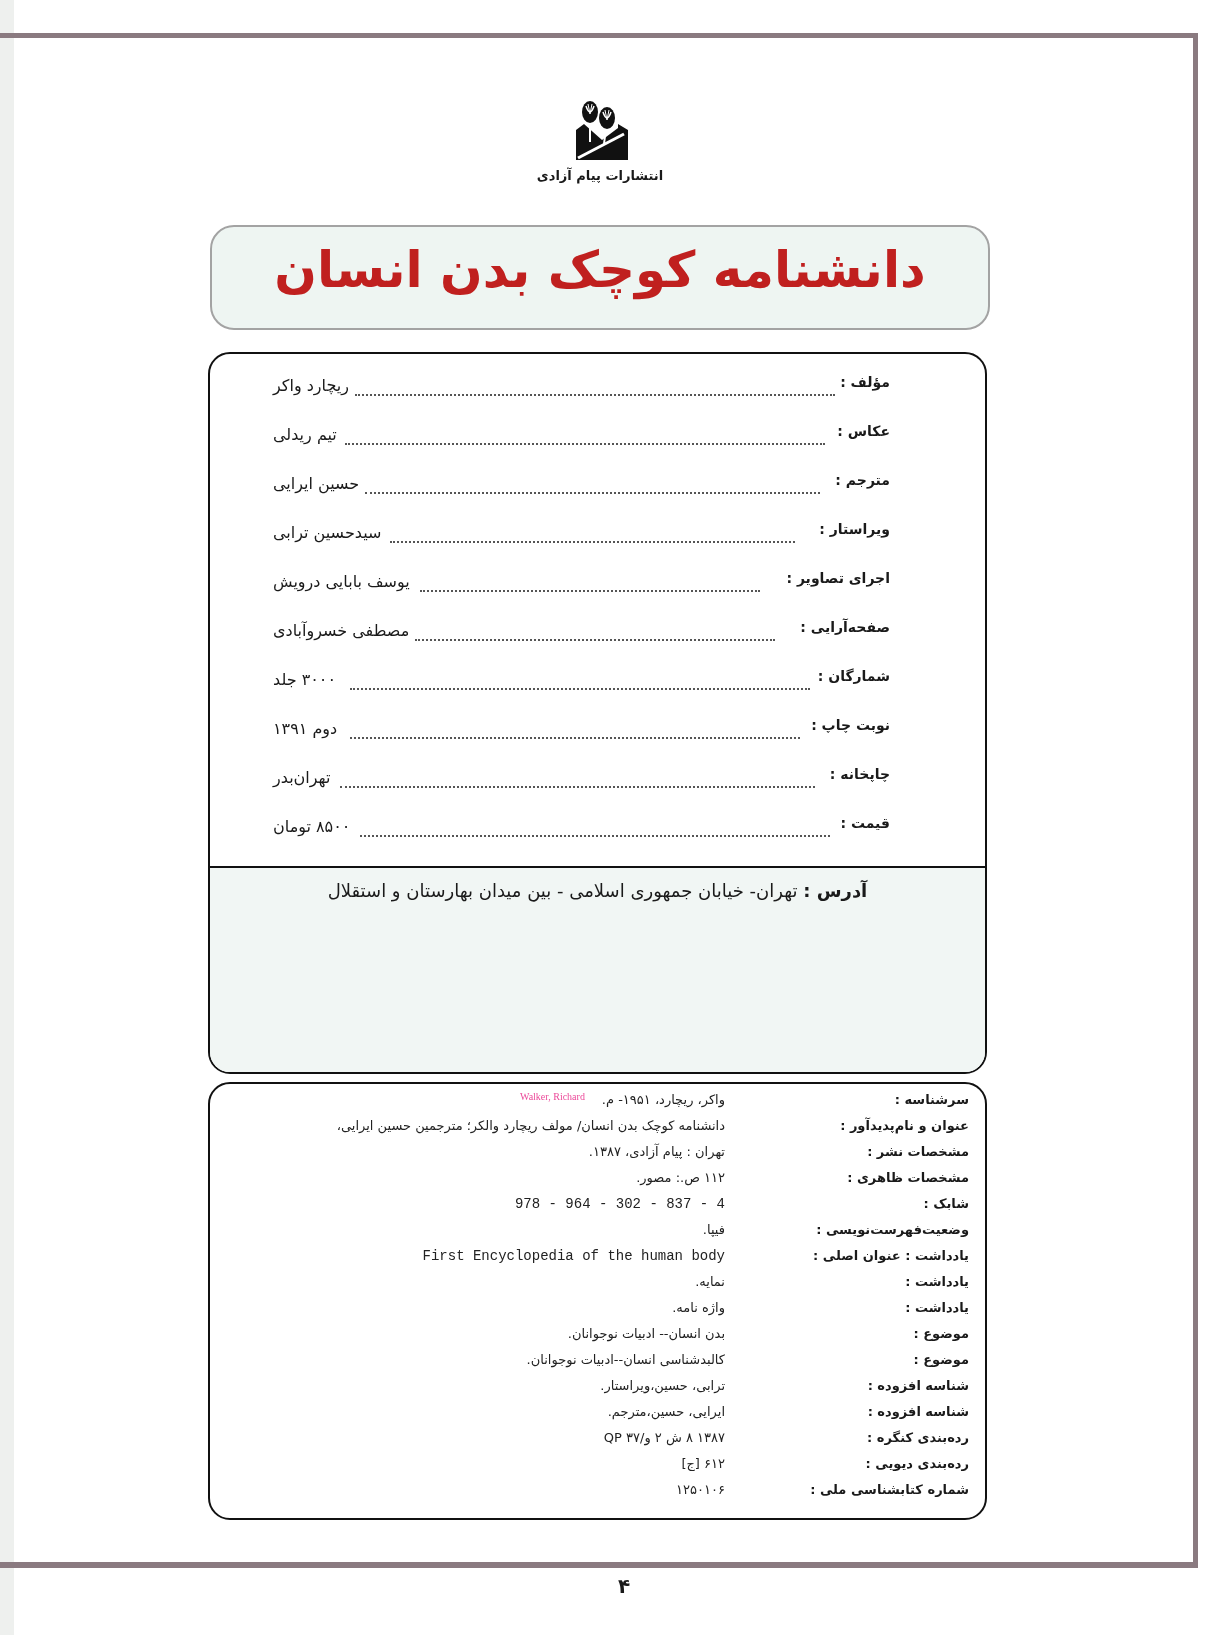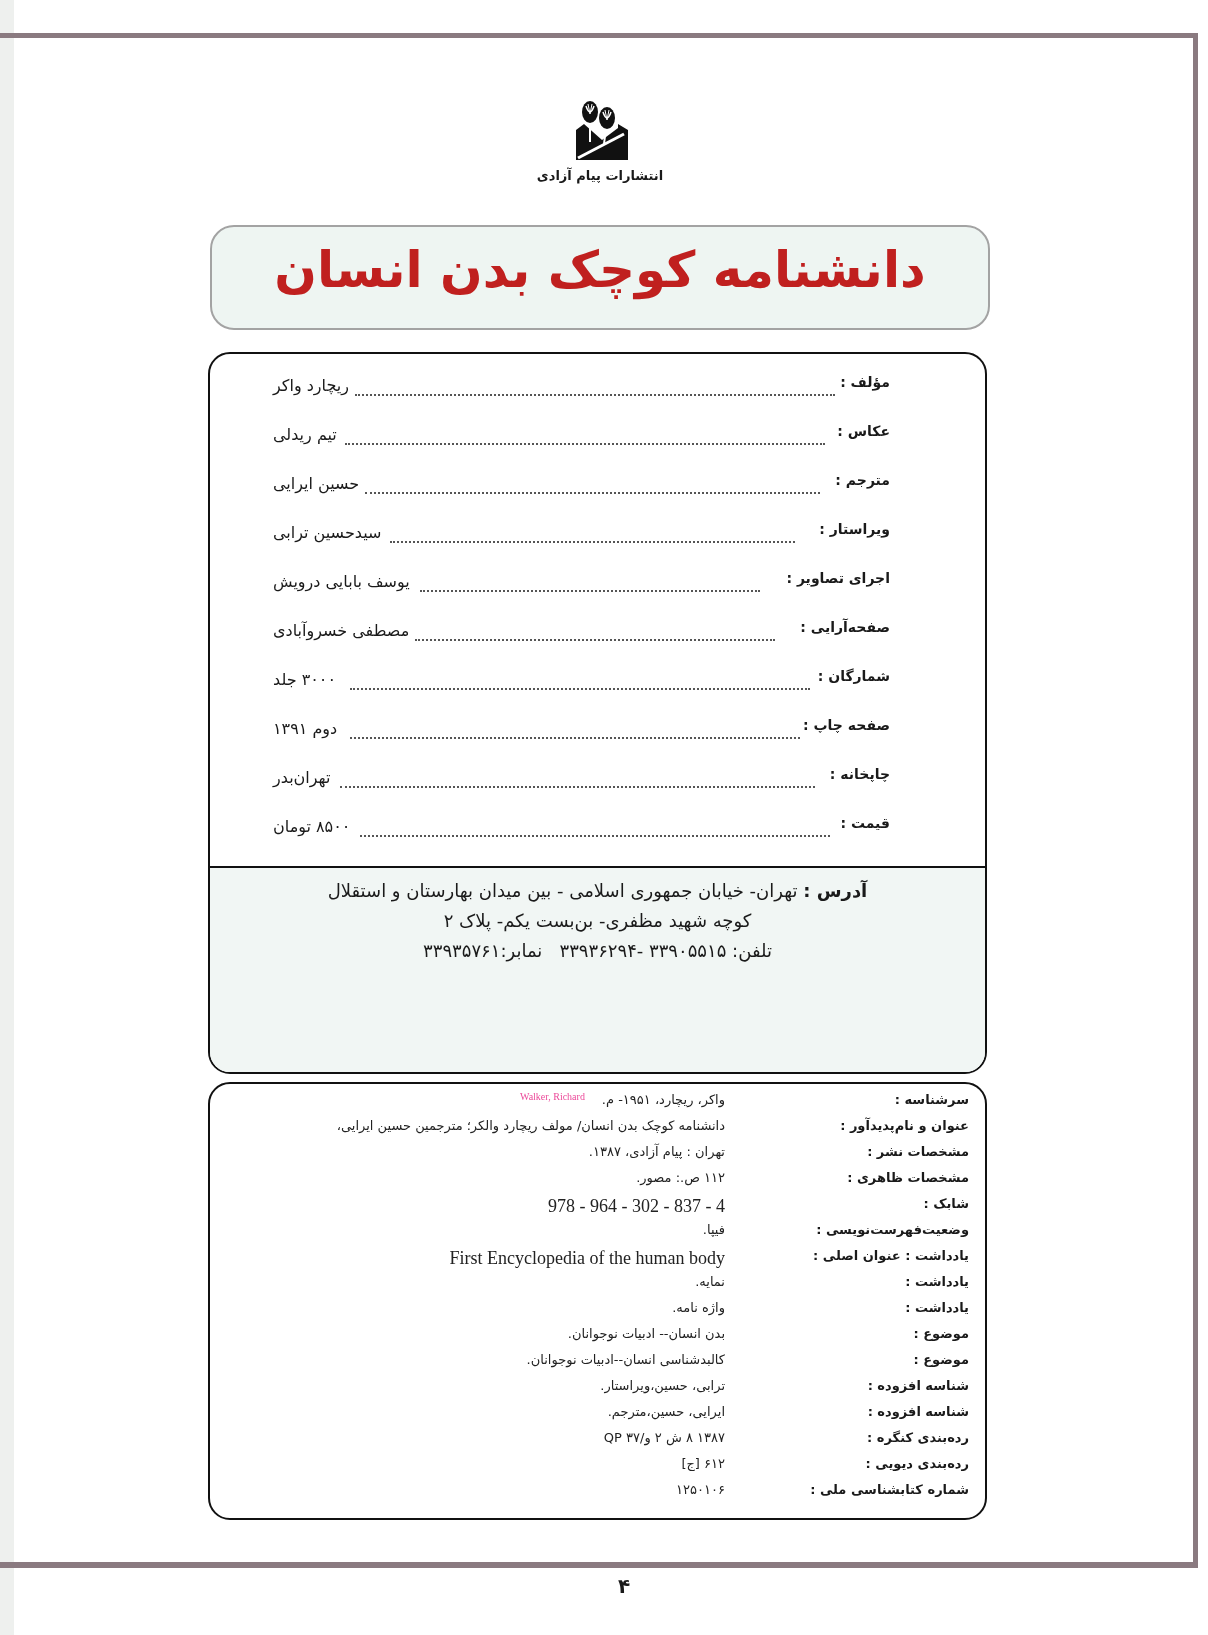--- a/index.html
+++ b/index.html
@@ -33,21 +33,21 @@
   .address-panel { position: absolute; left: 0; top: 514px; width: 775px; height: 204px; background: #f1f6f4; }
   .addr-line { position: absolute; left: 0; right: 0; text-align: center; direction: rtl; font-size: 18px; white-space: nowrap; }
   .addr-line .addr-lbl { font-weight: bold; }
   .en-line { position: absolute; left: 0; right: 0; text-align: center; font-size: 15px; font-family: "Liberation Sans", sans-serif; direction: ltr; }
 
   .catalog-box { position: absolute; left: 208px; top: 1082px; width: 775px; height: 434px;
     border: 2px solid #111; border-radius: 22px; background: #fff; }
   .crow { position: absolute; left: 0; width: 775px; height: 24px; direction: rtl; }
   .crow .clbl { position: absolute; right: 16px; top: 0; font-size: 13px; font-weight: bold; white-space: nowrap; }
   .crow .cval { position: absolute; right: 260px; top: 0; font-size: 13px; white-space: nowrap; direction: rtl; color: #222; }
-  .crow .cval.en { font-family: Liberation Serif, serif; font-size: 18px; direction: ltr; }
+  .crow .cval.en { font-family: Liberation Mono, monospace; font-size: 14px; direction: ltr; }
   .crow .cextra { position: absolute; left: 310px; top: -1px; font-family: "Liberation Serif", serif; font-size: 10px; direction: ltr; color: #ec4899; }
 
   .page-number { position: absolute; left: 604px; top: 1574px; width: 40px; text-align: center; font-size: 20px; font-weight: bold; }
 </style>
 </head>
 <body>
 
 <div class="left-strip"></div>
 <div class="frame-top"></div>
 <div class="frame-right"></div>
@@ -103,21 +103,21 @@
     <span class="lbl">صفحه‌آرایی :</span>
     <span class="dots" style="left:205px; right:210px"></span>
     <span class="val">مصطفی خسروآبادی</span>
   </div>
   <div class="row" style="top:312px">
     <span class="lbl">شمارگان :</span>
     <span class="dots" style="left:140px; right:175px"></span>
     <span class="val">۳۰۰۰ جلد</span>
   </div>
   <div class="row" style="top:361px">
-    <span class="lbl">صفحه چاپ :</span>
+    <span class="lbl">نوبت چاپ :</span>
     <span class="dots" style="left:140px; right:185px"></span>
     <span class="val">دوم ۱۳۹۱</span>
   </div>
   <div class="row" style="top:410px">
     <span class="lbl">چاپخانه :</span>
     <span class="dots" style="left:130px; right:170px"></span>
     <span class="val">تهران‌بدر</span>
   </div>
   <div class="row" style="top:459px">
     <span class="lbl">قیمت :</span>
@@ -125,27 +125,20 @@
     <span class="val">۸۵۰۰ تومان</span>
   </div>
 
   <div class="divider"></div>
 
   <div class="address-panel">
     <div class="addr-line" style="top:12px">
       <span class="addr-lbl">آدرس :</span>
       <span>تهران- خیابان جمهوری اسلامی - بین میدان بهارستان و استقلال</span>
     </div>
-    <div class="addr-line" style="top:42px">کوچه شهید مظفری- بن‌بست یکم- پلاک ۲</div>
-    <div class="addr-line" style="top:72px">
-      <span>تلفن:</span>
-      <span>۳۳۹۰۵۵۱۵ -۳۳۹۳۶۲۹۴</span>
-      &nbsp;
-      <span>نمابر:</span><span>۳۳۹۳۵۷۶۱</span>
-    </div>
   </div>
 </div>
 
 <div class="catalog-box">
   <div class="crow" style="top:8px">
     <span class="clbl">سرشناسه :</span>
     <span class="cval">واکر، ریچارد، ۱۹۵۱-  م.</span>
     <span class="cextra">Walker, Richard</span>
   </div>
   <div class="crow" style="top:34px">

